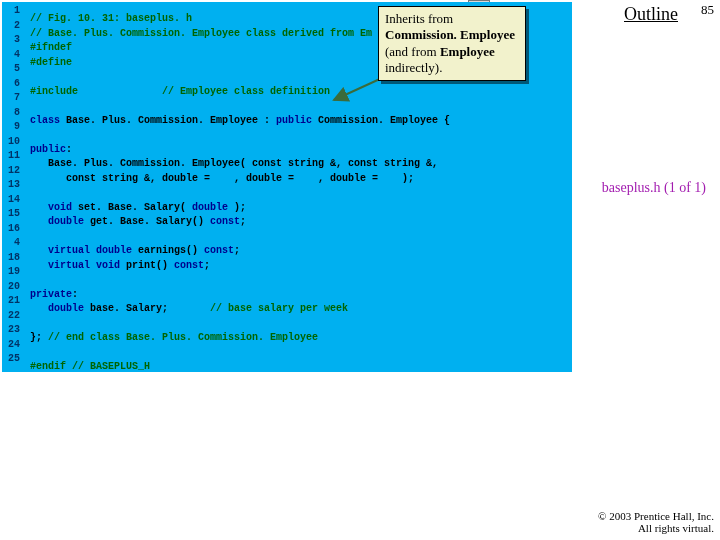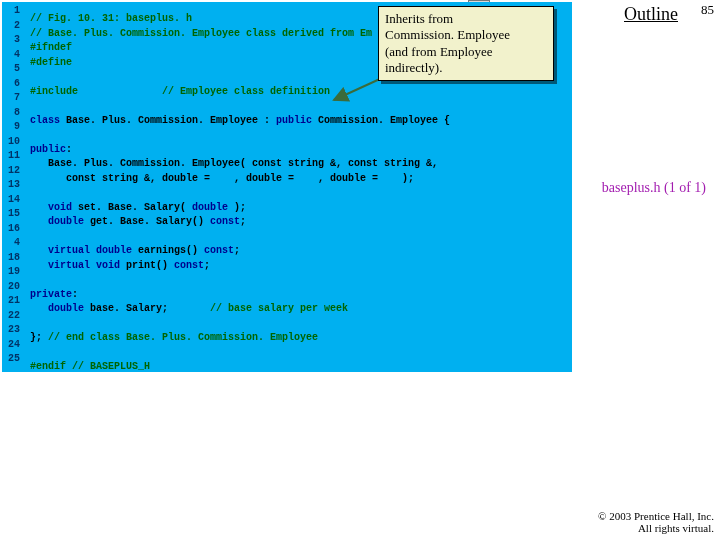--- a/index.html
+++ b/index.html
@@ -89,30 +89,30 @@
     border: 1px solid #777;
     display: flex;
     align-items: center;
     justify-content: center;
   }
   .nav-arrow svg { width: 10px; height: 10px; }
   .callout {
     position: absolute;
     left: 378px;
     top: 6px;
-    width: 176px;
+    width: 148px;
     background: #f2f2cc;
     border: 1px solid #000;
     box-shadow: 3px 3px 0 rgba(0,0,0,.5);
     font-family: "Times New Roman", serif;
     font-size: 13px;
     padding: 4px 6px;
     line-height: 1.25;
   }
-  .callout .cb { font-weight: normal; }
+  .callout .cb { font-weight: bold; }
   .arrow-line {
     position: absolute;
     left: 330px;
     top: 76px;
     width: 56px;
     height: 30px;
     pointer-events: none;
   }
 </style>
 </head>

